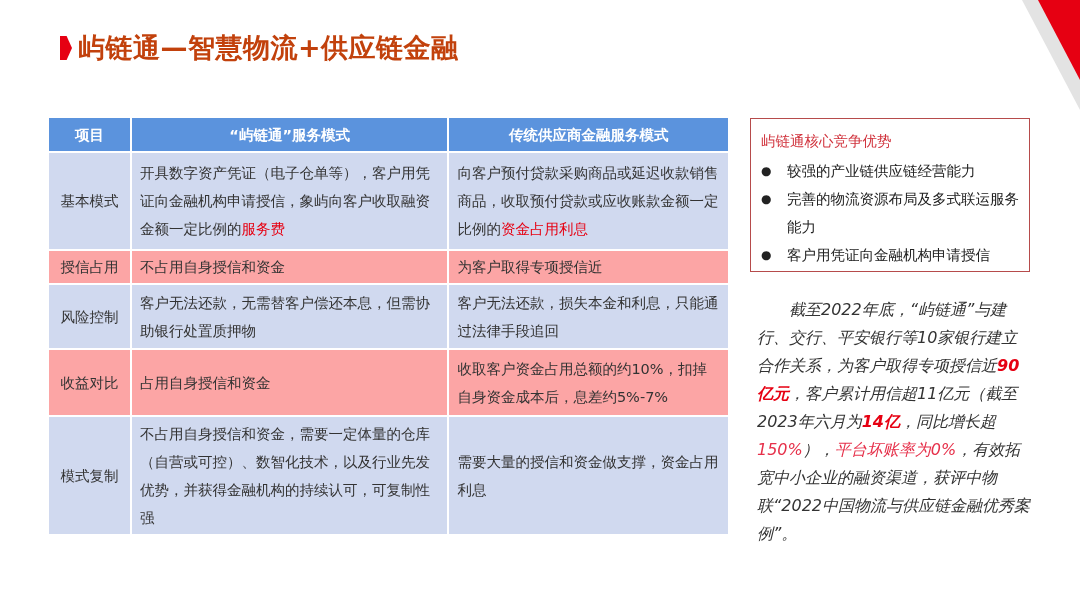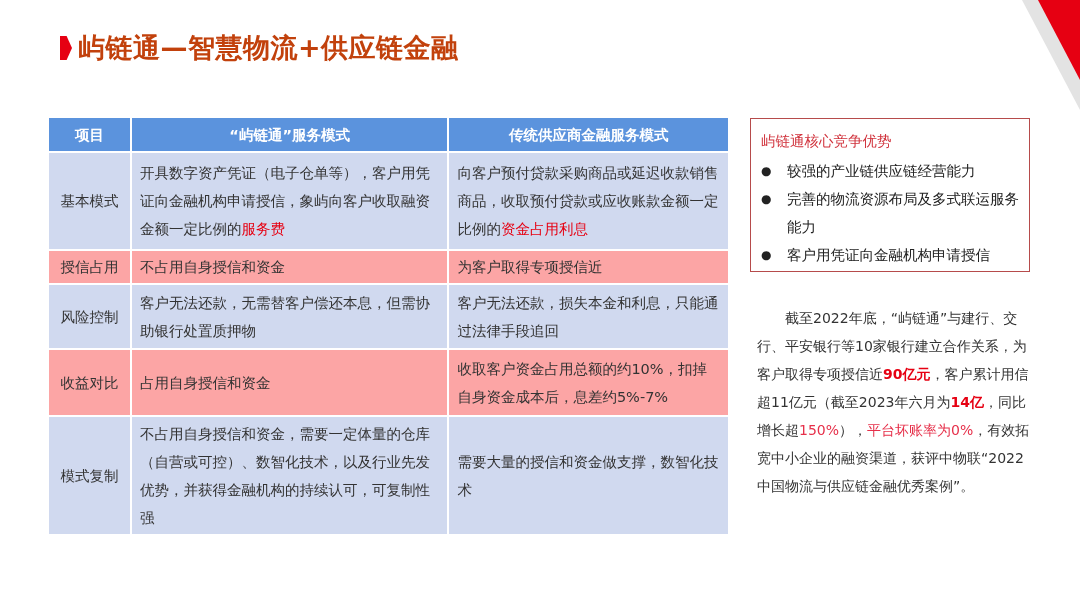--- a/index.html
+++ b/index.html
@@ -46,22 +46,22 @@
 
   .adv-box {
     position: absolute; left: 750px; top: 118px; width: 280px; height: 154px;
     border: 1.5px solid #b64b4b; padding: 8px 10px;
     font-size: 14.5px; line-height: 28px;
   }
   .adv-title { color: #d0303a; margin-bottom: 2px; }
   .adv-item { display: flex; }
   .bullet { width: 26px; flex: none; font-size: 12px; }
   .summary {
-    position: absolute; left: 757px; top: 304px; width: 275px;
-    font-size: 14px; line-height: 28px; text-indent: 2em; color: #333;
+    position: absolute; left: 757px; top: 296px; width: 275px;
+    font-size: 16px; line-height: 28px; text-indent: 2em; color: #333; font-style: italic;
   }
   .summary .red-b { color: #e60012; font-weight: bold; }
   .summary .red { color: #e6304a; }
 </style>
 </head>
 <body>
 
 <div class="corner-shadow"></div>
 <div class="corner-red"></div>
 
@@ -95,21 +95,21 @@
       <td class="c2">客户无法还款，损失本金和利息，只能通过法律手段追回</td>
     </tr>
     <tr class="light" style="height:67px">
       <td class="item">收益对比</td>
       <td class="c1">占用自身授信和资金</td>
       <td class="c2">收取客户资金占用总额的约10%，扣掉自身资金成本后，息差约5%-7%</td>
     </tr>
     <tr class="dark" style="height:119px">
       <td class="item">模式复制</td>
       <td class="c1">不占用自身授信和资金，需要一定体量的仓库（自营或可控）、数智化技术，以及行业先发优势，并获得金融机构的持续认可，可复制性强</td>
-      <td class="c2">需要大量的授信和资金做支撑，数智化技术</td>
+      <td class="c2">需要大量的授信和资金做支撑，资金占用利息</td>
     </tr>
   </tbody>
 </table>
 
 <div class="adv-box">
   <div class="adv-title">屿链通核心竞争优势</div>
   <div class="adv-item">
     <span class="bullet">●</span>
     <span>较强的产业链供应链经营能力</span>
   </div>

